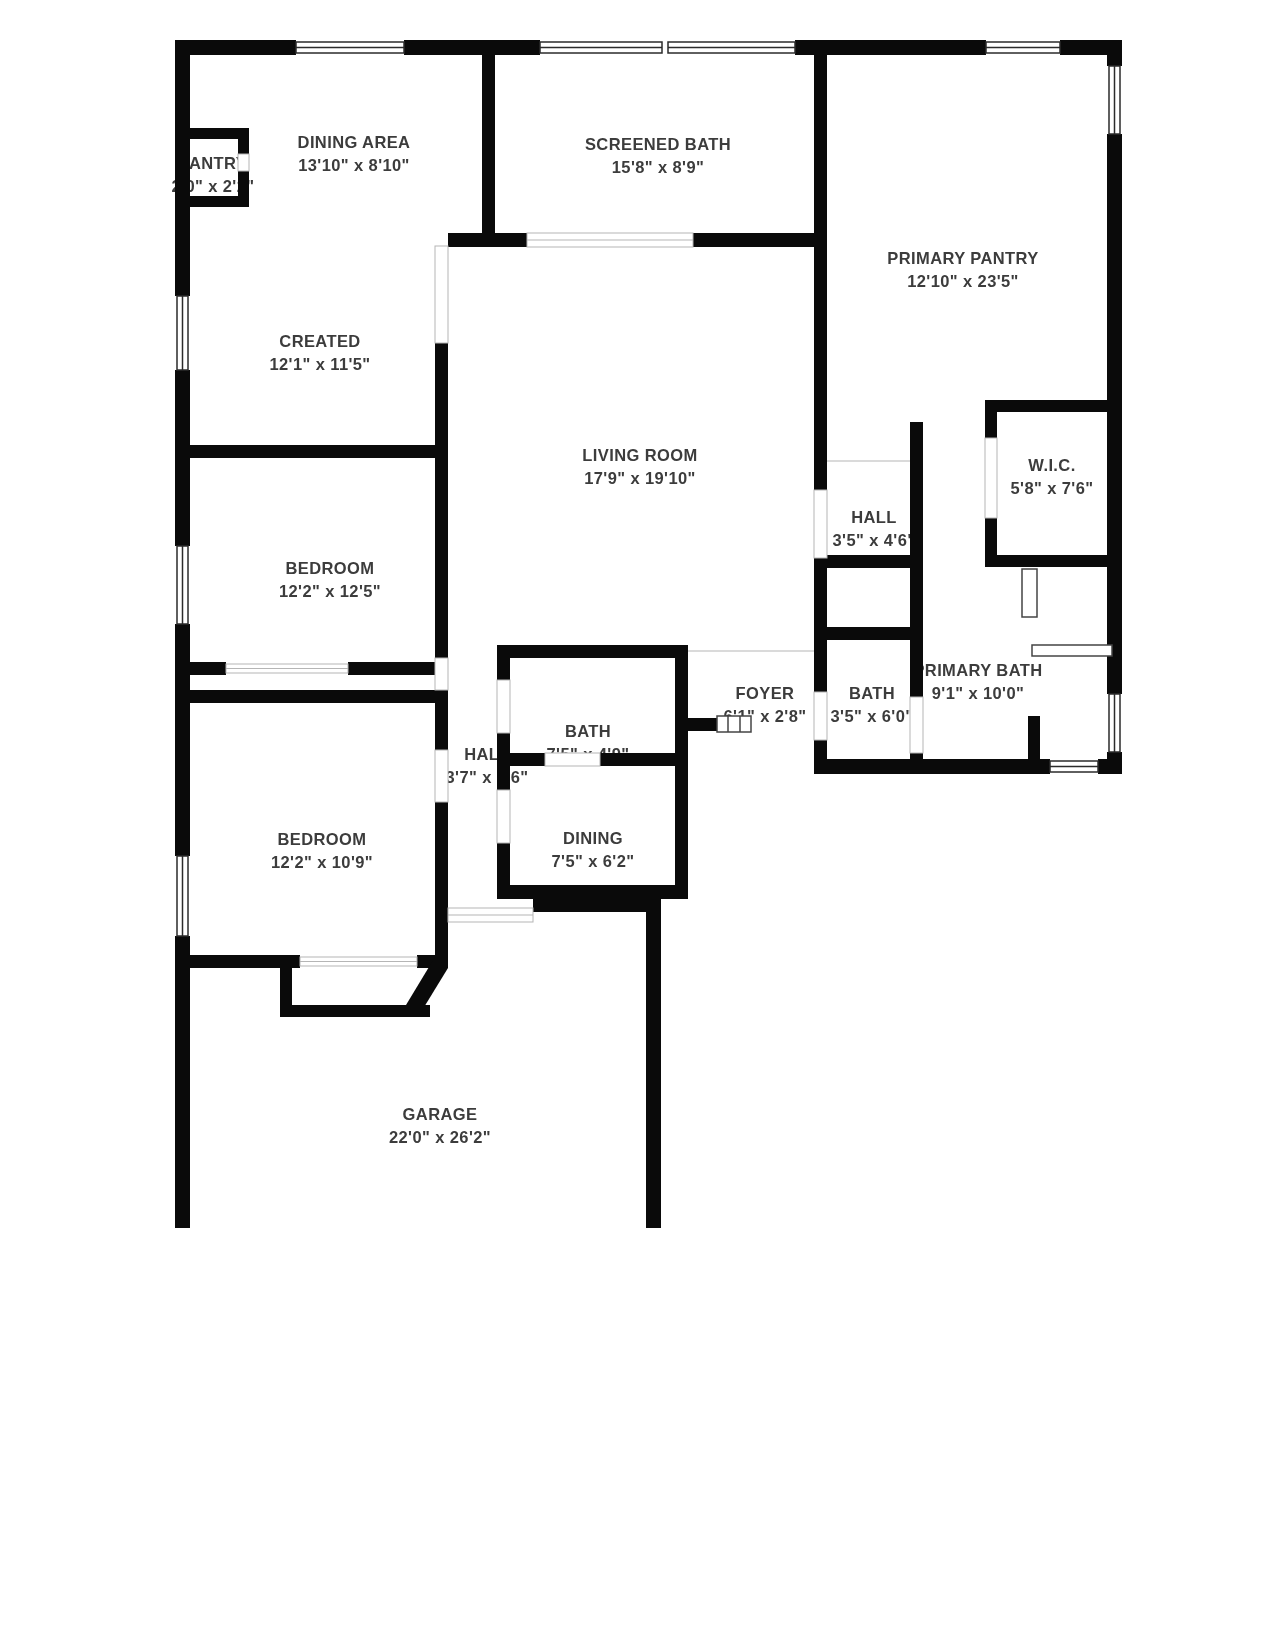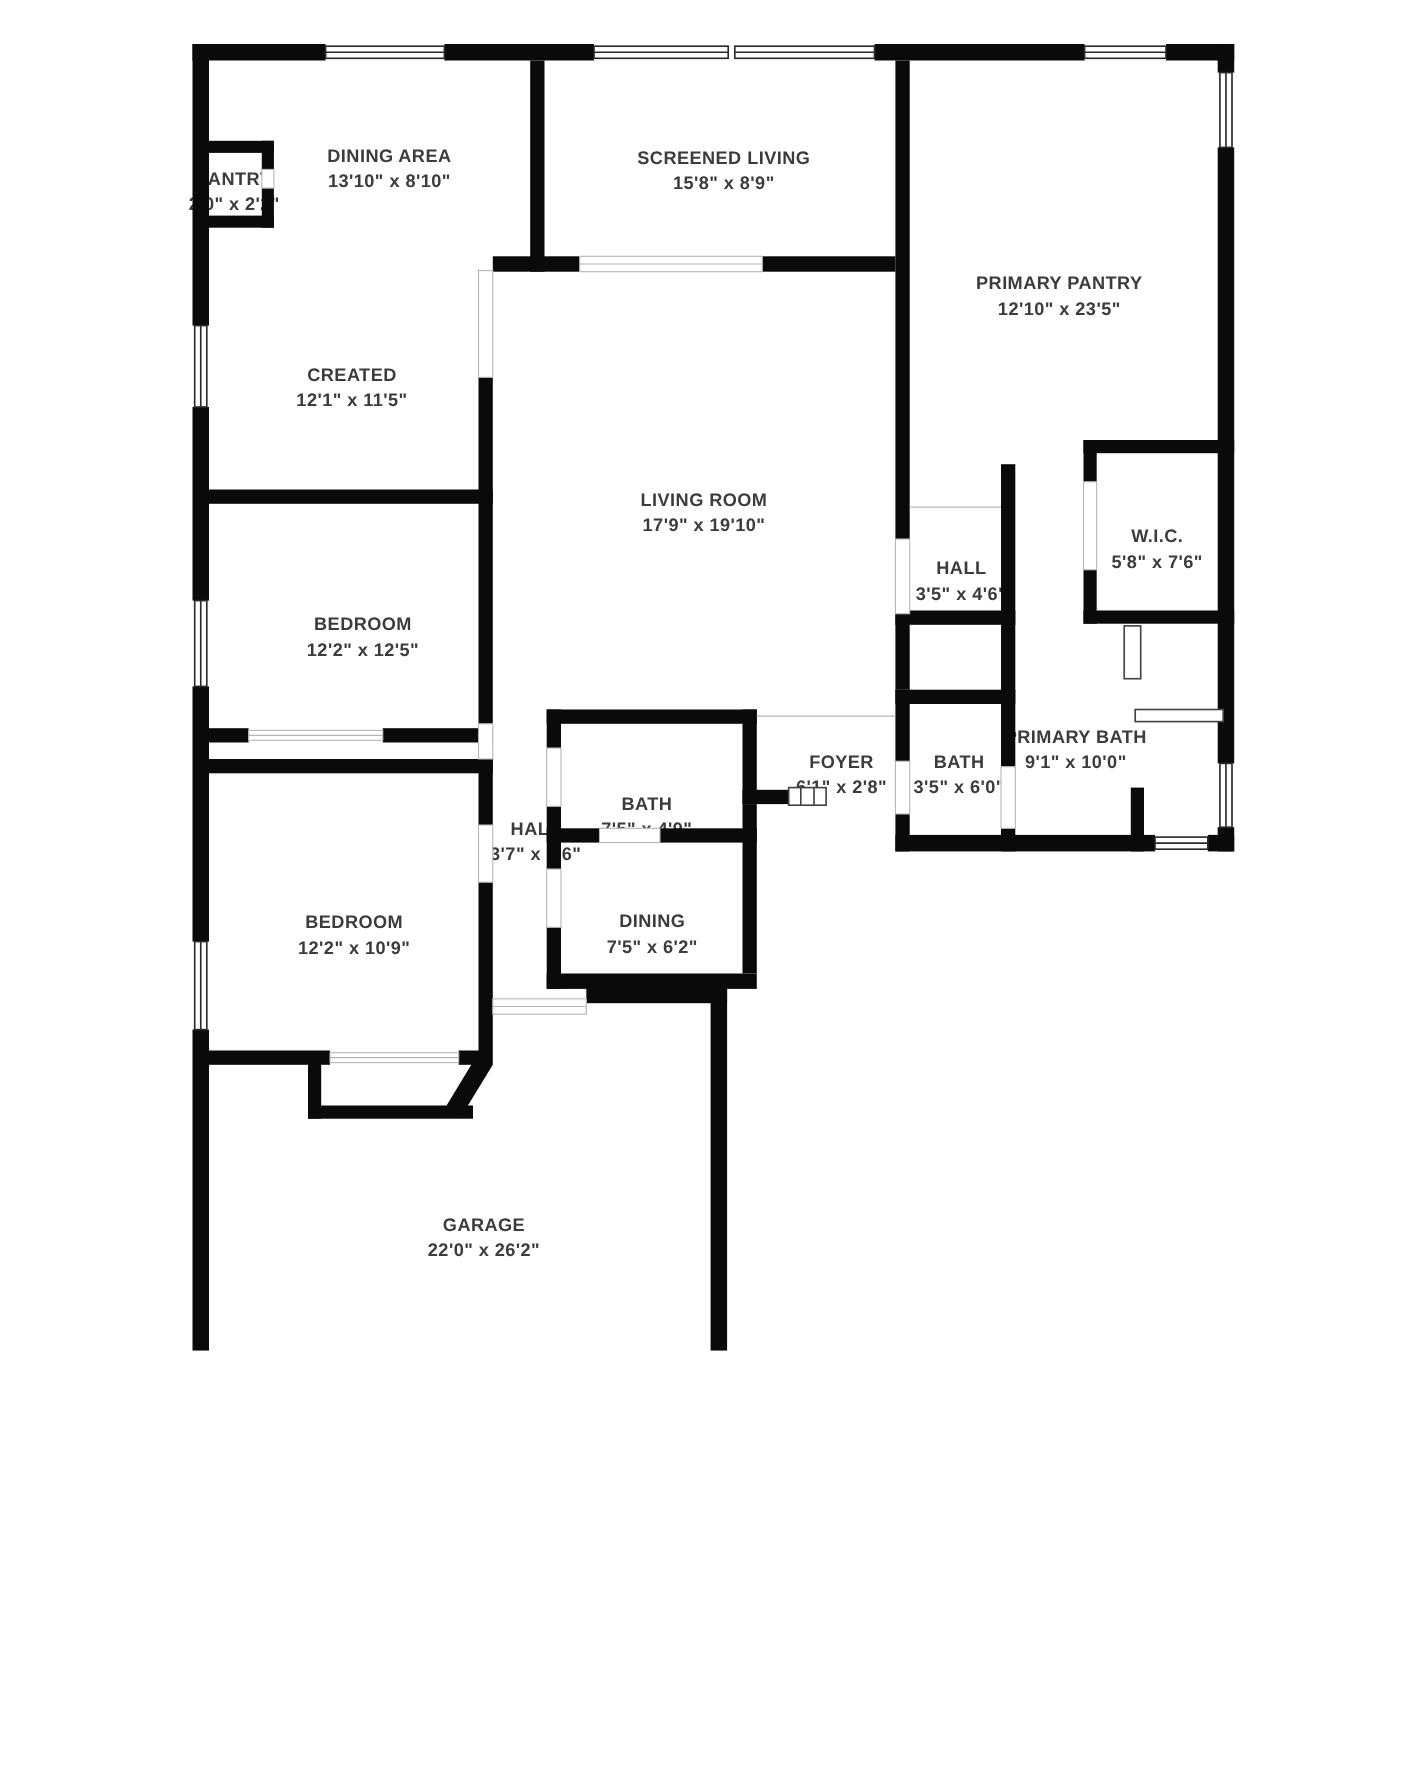--- a/index.html
+++ b/index.html
@@ -24,40 +24,40 @@
   <div class="labels">
     <div class="rlabel" style="left:354px;top:131px">
         <span>DINING AREA</span>
         <span>13'10" x 8'10"</span>
       </div>
     <div class="rlabel" style="left:213px;top:152px">
         <span>PANTRY</span>
         <span>2'0" x 2'2"</span>
       </div>
     <div class="rlabel" style="left:658px;top:133px">
-        <span>SCREENED LIVING</span>
+        <span>SCREENED BATH</span>
         <span>15'8" x 8'9"</span>
       </div>
     <div class="rlabel" style="left:963px;top:247px">
         <span>PRIMARY PANTRY</span>
         <span>12'10" x 23'5"</span>
       </div>
     <div class="rlabel" style="left:320px;top:330px">
         <span>CREATED</span>
         <span>12'1" x 11'5"</span>
       </div>
     <div class="rlabel" style="left:640px;top:444px">
         <span>LIVING ROOM</span>
         <span>17'9" x 19'10"</span>
       </div>
     <div class="rlabel" style="left:874px;top:506px">
         <span>HALL</span>
         <span>3'5" x 4'6"</span>
       </div>
-    <div class="rlabel" style="left:1052px;top:477px">
+    <div class="rlabel" style="left:1052px;top:454px">
         <span>W.I.C.</span>
         <span>5'8" x 7'6"</span>
       </div>
     <div class="rlabel" style="left:330px;top:557px">
         <span>BEDROOM</span>
         <span>12'2" x 12'5"</span>
       </div>
     <div class="rlabel" style="left:978px;top:659px">
         <span>PRIMARY BATH</span>
         <span>9'1" x 10'0"</span>

